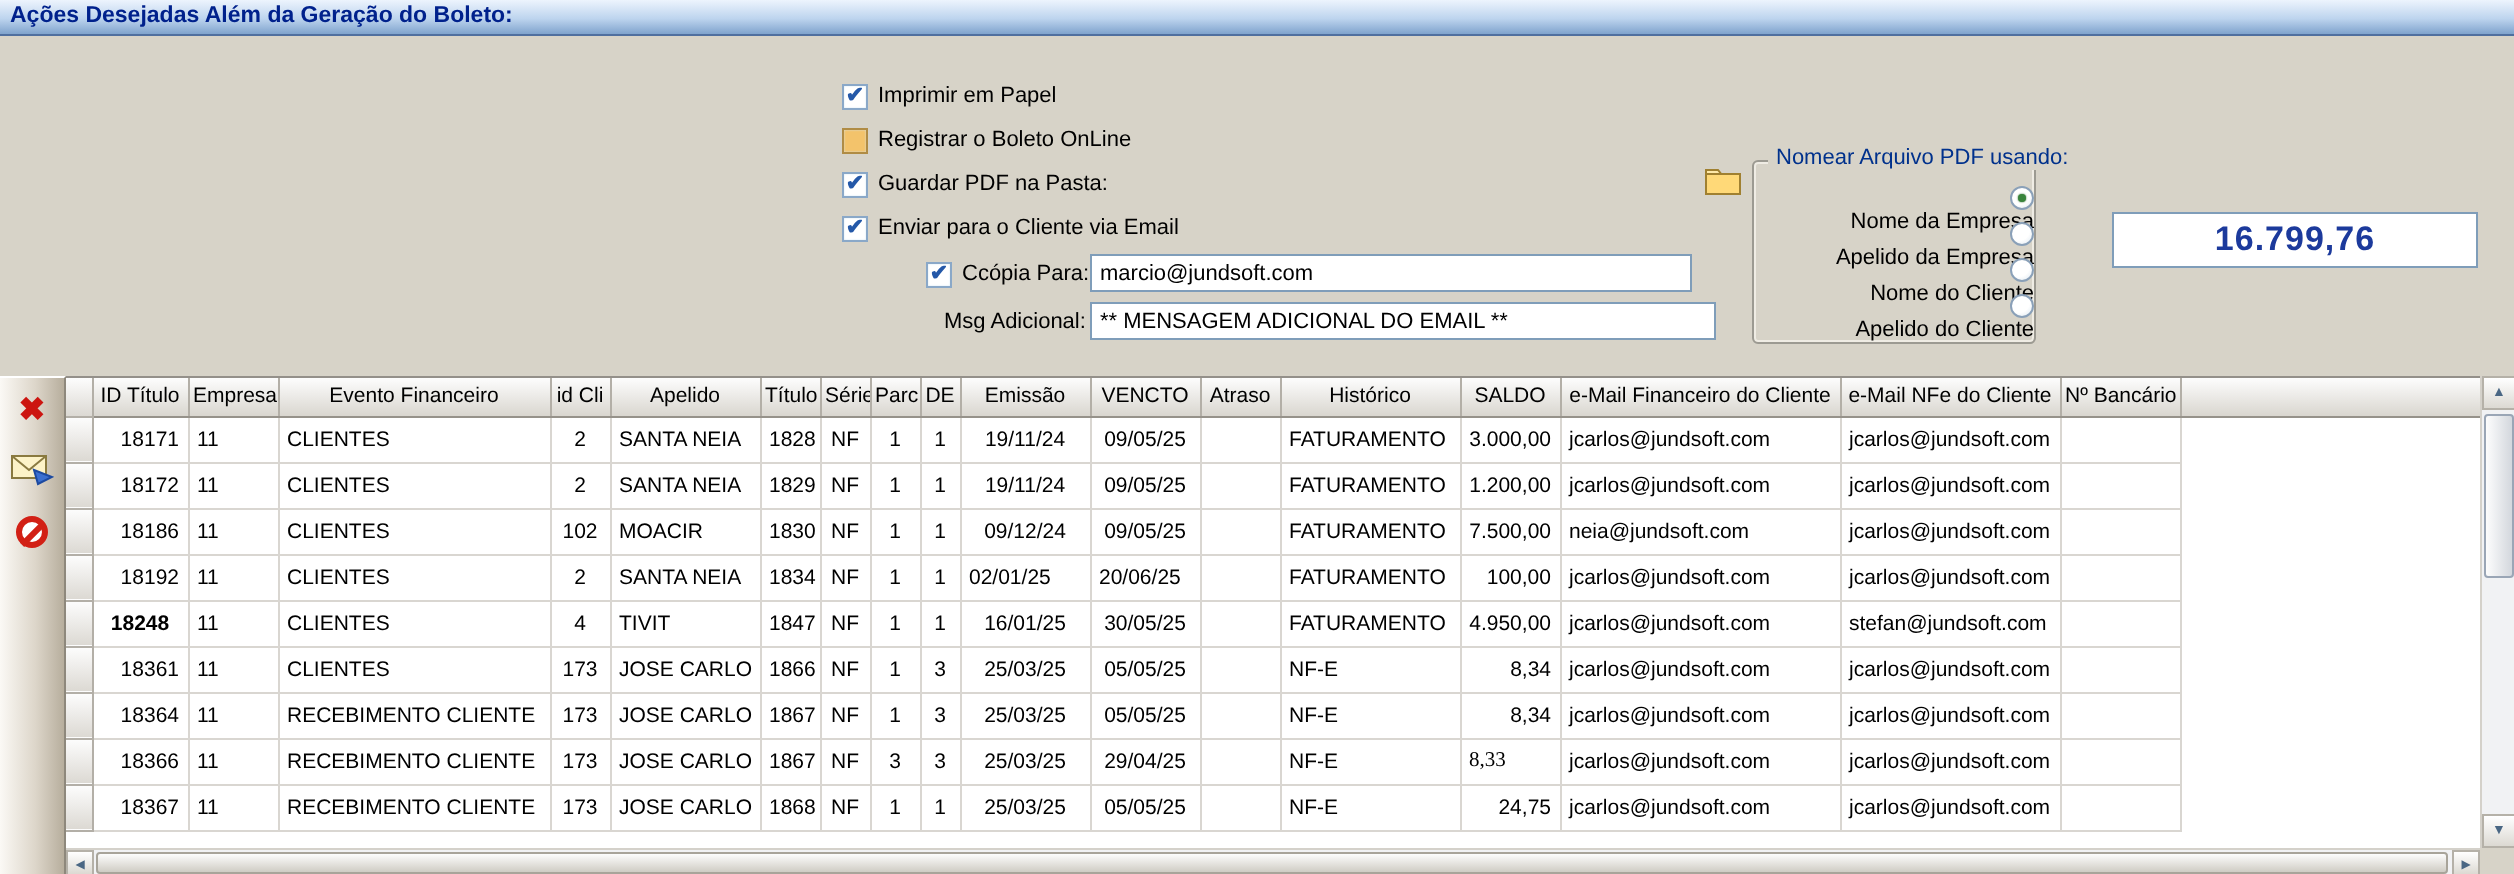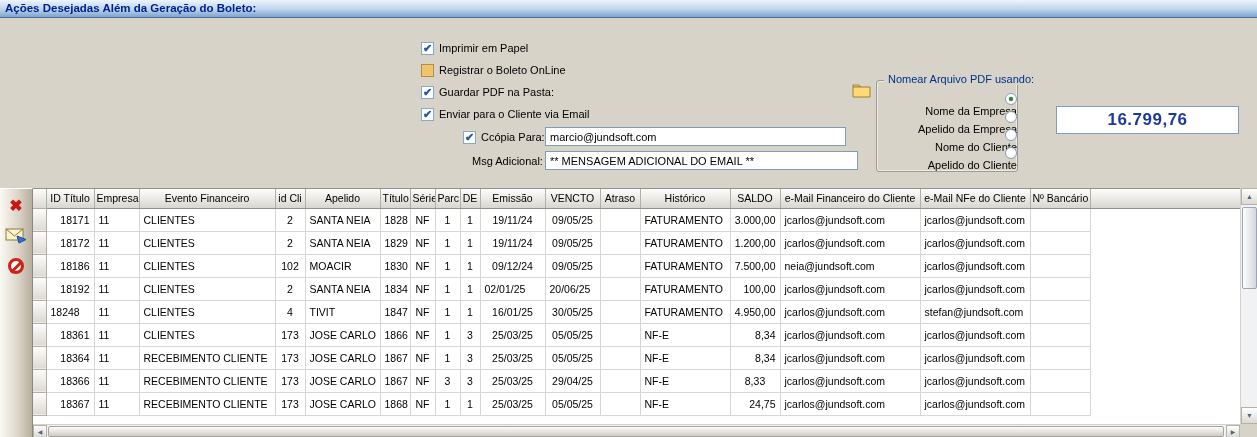--- a/index.html
+++ b/index.html
@@ -342,21 +342,21 @@
             <td style="text-align: center;"></td>
             <td style="text-align: left;">FATURAMENTO</td>
             <td style="text-align: right;">100,00</td>
             <td style="text-align: left;">jcarlos@jundsoft.com</td>
             <td style="text-align: left;">jcarlos@jundsoft.com</td>
             <td style="text-align: left;"></td>
             <td class="filler"></td>
           </tr>
           <tr>
             <td class="sel"></td>
-            <td style="text-align: left;">18248</td>
+            <td style="text-align: center; font-weight: bold;">18248</td>
             <td style="text-align: left;">11</td>
             <td style="text-align: left;">CLIENTES</td>
             <td style="text-align: center;">4</td>
             <td style="text-align: left;">TIVIT</td>
             <td style="text-align: center;">1847</td>
             <td style="text-align: center;">NF</td>
             <td style="text-align: center;">1</td>
             <td style="text-align: center;">1</td>
             <td style="text-align: center;">16/01/25</td>
             <td style="text-align: center;">30/05/25</td>
@@ -418,21 +418,21 @@
             <td style="text-align: center;">173</td>
             <td style="text-align: left;">JOSE CARLO</td>
             <td style="text-align: center;">1867</td>
             <td style="text-align: center;">NF</td>
             <td style="text-align: center;">3</td>
             <td style="text-align: center;">3</td>
             <td style="text-align: center;">25/03/25</td>
             <td style="text-align: center;">29/04/25</td>
             <td style="text-align: center;"></td>
             <td style="text-align: left;">NF-E</td>
-            <td style="text-align: center;">8,33</td>
+            <td style="text-align: left; font-family: Liberation Serif, serif;">8,33</td>
             <td style="text-align: left;">jcarlos@jundsoft.com</td>
             <td style="text-align: left;">jcarlos@jundsoft.com</td>
             <td style="text-align: left;"></td>
             <td class="filler"></td>
           </tr>
           <tr>
             <td class="sel"></td>
             <td style="text-align: right;">18367</td>
             <td style="text-align: left;">11</td>
             <td style="text-align: left;">RECEBIMENTO CLIENTE</td>

